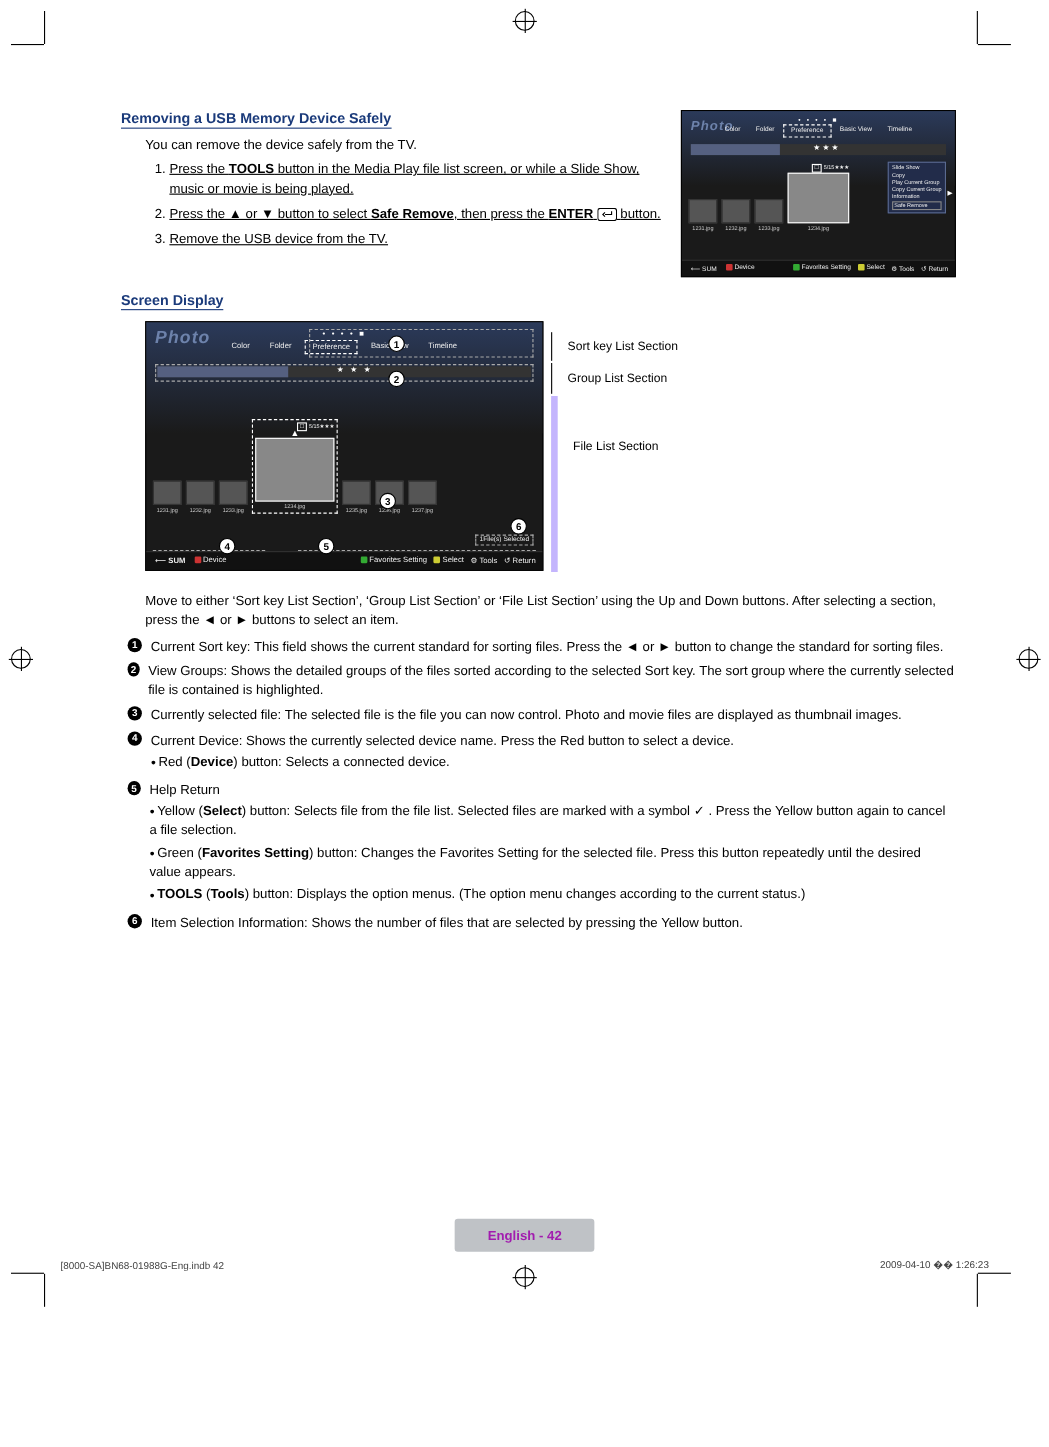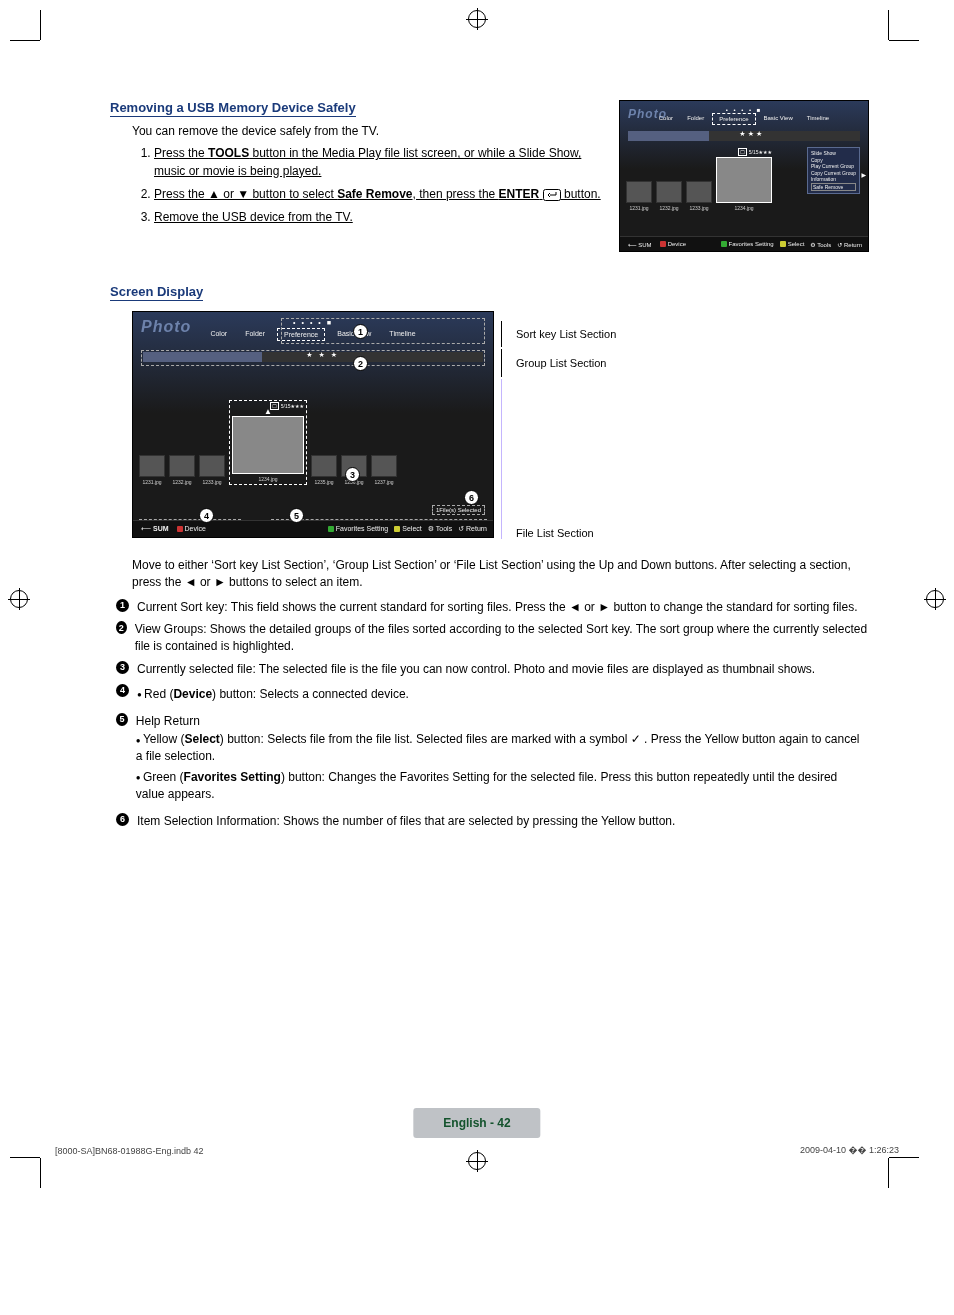--- a/index.html
+++ b/index.html
@@ -113,21 +113,21 @@
   ul.sublist { list-style:none; margin:2px 0 0 0; padding:0; }
   ul.sublist > li::before { content:"● "; font-size:8px; vertical-align:middle; }
   ul.sublist > li { margin-bottom:4px; }
 
   .page-label {
     position:absolute;
     left:50%; transform:translateX(-50%);
     bottom:60px;
     background:#bfc2c6;
     padding:8px 30px;
-    font-size:12px; font-weight:bold; color:#14532d;
+    font-size:12px; font-weight:bold; color:#a21caf;
     border-radius:3px;
   }
   .foot-left { position:absolute; left:55px; bottom:42px; font-size:9px; color:#444; }
   .foot-right{ position:absolute; right:55px; bottom:42px; font-size:9px; color:#444; }
 
   svg.enter-icon { vertical-align:middle; }
 </style>
 </head>
 <body>
 
@@ -221,21 +221,21 @@
           <div class="right">
             <span><span class="dot green"></span><span>Favorites Setting</span></span>
             <span><span class="dot yellow"></span><span>Select</span></span>
             <span>⚙ <span>Tools</span></span>
             <span>↺ <span>Return</span></span>
           </div>
         </div>
       </div>
     </div>
 
-    <div style="margin-top:32px">
+    <div style="margin-top:13px">
       <h3 class="section-title">Screen Display</h3>
 
       <div class="screen-row">
 
         <div style="position:relative">
           <div class="tv-box large">
             <div class="tv-gradient"></div>
             <div class="tv-title" style="font-size:16px">Photo</div>
             <div style="position:absolute;top:6px;left:148px;right:8px;border:1px dashed #aaa;height:24px"></div>
             <div class="tv-tabs large">
@@ -311,57 +311,59 @@
           </div>
         </div>
 
         <div class="labels-col">
           <div style="height:26px;display:flex;align-items:center;border-left:1px solid #000;padding-left:6px;margin-left:-3px">
               <span style="margin-left:8px">Sort key List Section</span>
             </div>
           <div style="height:28px;display:flex;align-items:center;border-left:1px solid #000;padding-left:6px;margin-left:-3px;margin-top:2px">
               <span style="margin-left:8px">Group List Section</span>
             </div>
-          <div style="height:120px;display:flex;align-items:flex-end;border-left:1px solid #c4b5fd;padding-left:6px;margin-left:-3px;margin-top:2px;padding-top:40px">
+          <div style="height:120px;display:flex;align-items:flex-start;border-left:6px solid #c4b5fd;padding-left:6px;margin-left:-3px;margin-top:2px;padding-top:40px">
               <span style="margin-left:8px">File List Section</span>
             </div>
         </div>
       </div>
 
       
       <p class="desc-para">Move to either ‘Sort key List Section’, ‘Group List Section’ or ‘File List Section’ using the Up and Down buttons. After selecting a section, press the ◄ or ► buttons to select an item.</p>
 
       <ol class="numlist">
         <li>
             <span class="callout-num">1</span>
           <div><span>Current Sort key: This field shows the current standard for sorting files. Press the ◄ or ► button to change the standard for sorting files.</span></div>
           </li>
         <li>
             <span class="callout-num">2</span>
           <div><span>View Groups: Shows the detailed groups of the files sorted according to the selected Sort key. The sort group where the currently selected file is contained is highlighted.</span></div>
           </li>
         <li>
             <span class="callout-num">3</span>
-          <div><span>Currently selected file: The selected file is the file you can now control. Photo and movie files are displayed as thumbnail shows.</span></div>
+          <div><span>Currently selected file: The selected file is the file you can now control. Photo and movie files are displayed as thumbnail images.</span></div>
           </li>
         <li>
             <span class="callout-num">4</span>
           <div>
+            <span>Current Device: Shows the currently selected device name. Press the Red button to select a device.</span>
             <ul class="sublist">
               <li><span>Red (</span><span class="bold">Device</span><span>) button: Selects a connected device.</span></li>
             </ul>
           </div>
           </li>
         <li>
             <span class="callout-num">5</span>
           <div>
             <span>Help Return</span>
             <ul class="sublist">
               <li><span>Yellow (</span><span class="bold">Select</span><span>) button: Selects file from the file list. Selected files are marked with a symbol ✓ . Press the Yellow button again to cancel a file selection.</span></li>
               <li><span>Green (</span><span class="bold">Favorites Setting</span><span>) button: Changes the Favorites Setting for the selected file. Press this button repeatedly until the desired value appears.</span></li>
+              <li><span class="bold">TOOLS</span><span> (</span><span class="bold">Tools</span><span>) button: Displays the option menus. (The option menu changes according to the current status.)</span></li>
             </ul>
           </div>
           </li>
         <li>
             <span class="callout-num">6</span>
           <div><span>Item Selection Information: Shows the number of files that are selected by pressing the Yellow button.</span></div>
           </li>
       </ol>
     </div>
   </div>

